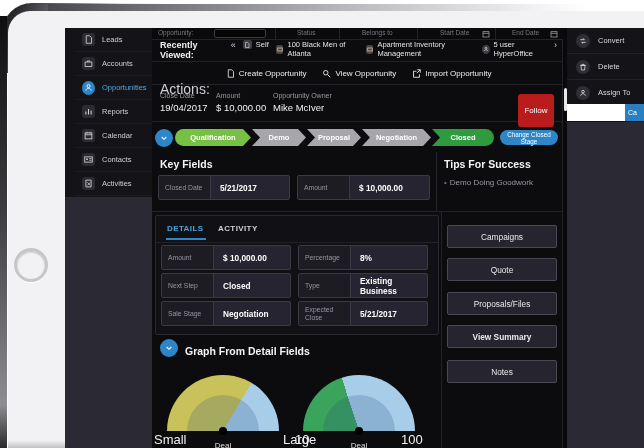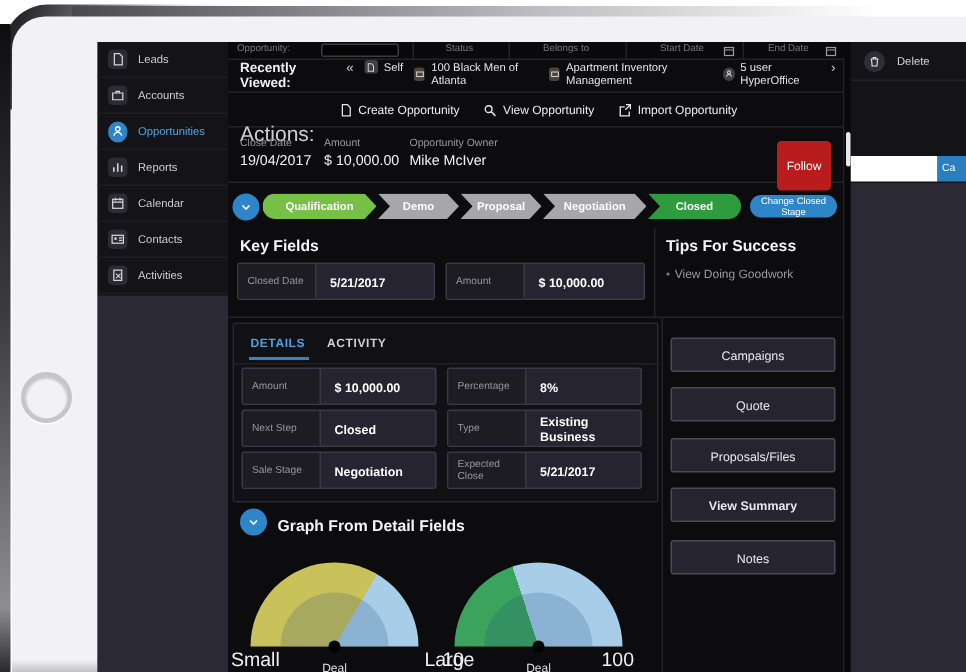--- a/index.html
+++ b/index.html
@@ -24,21 +24,21 @@
     border:3px solid #c6c6ca;
     box-shadow:inset 0 1px 2px rgba(0,0,0,.25), 0 1px 1px #ffffff; }
 
   
   #screen { position:absolute; left:65px; top:28px; width:579px; height:420px;
     background:#0c0c0e; overflow:hidden; font-family:"Liberation Sans",sans-serif; }
 
   
   #left-nav { left:0; top:0; width:87px; height:169px; background:#141317; }
   .nav-item { position:relative; height:24px; display:flex; align-items:center;
-    gap:7px; padding-left:7px; border-bottom:1px solid #1e1d22; cursor:pointer; }
+    gap:7px; padding-left:7px; border-bottom:1px solid #1e1d22; cursor:pointer;margin-left:10px; }
   .nav-badge { width:13px; height:13px; border-radius:3px; background:#2c2b31;
     display:flex; align-items:center; justify-content:center; flex:0 0 13px; }
   .nav-badge.blue { border-radius:50%; background:#2e86c8; width:14px; height:14px; }
   .nav-label { font-size:7.5px; color:#cfcfd3; }
   .nav-item.active .nav-label { color:#4da6e8; }
   #left-nav-filler { left:0; top:169px; width:87px; height:251px; background:#2b2a34; }
 
   
   #right-nav { left:502px; top:0; width:77px; height:94px; background:#141317; }
   .rnav-item { height:26px; display:flex; align-items:center; gap:8px;
@@ -231,24 +231,41 @@
         </span>
         <span class="nav-label">Activities</span>
       </div>
     </div>
     <div class="abs" id="left-nav-filler"></div>
 
     <div class="abs" id="right-nav">
       <div class="rnav-item">
         <span class="rnav-circle">
           <svg width="8" height="8" viewBox="0 0 12 12">
+              <path d="M2 4h6L6 2M10 8H4l2 2" fill="none" stroke="#e6e6ea" stroke-width="1.2"></path>
+            </svg>
+        </span>
+        <span class="rnav-label">Convert</span>
+      </div>
+      <div class="rnav-item">
+        <span class="rnav-circle">
+          <svg width="8" height="8" viewBox="0 0 12 12">
               <path d="M3 3.5h6L8.4 10.5H3.6zM2 3.5h8M4.7 3.5V2h2.6v1.5" fill="none" stroke="#e6e6ea" stroke-width="1.1"></path>
             </svg>
         </span>
         <span class="rnav-label">Delete</span>
+      </div>
+      <div class="rnav-item">
+        <span class="rnav-circle">
+          <svg width="8" height="8" viewBox="0 0 12 12">
+              <circle cx="6" cy="4" r="2" fill="none" stroke="#e6e6ea" stroke-width="1.2"></circle>
+              <path d="M2.5 10c.5-2 1.8-3 3.5-3s3 1 3.5 3" fill="none" stroke="#e6e6ea" stroke-width="1.2"></path>
+            </svg>
+        </span>
+        <span class="rnav-label">Assign To</span>
       </div>
     </div>
     <div class="abs" id="assign-search">
       <input id="assign-input" type="text" value="" style="">
       <button id="assign-btn">Ca</button>
     </div>
     <div class="abs" id="right-nav-filler"></div>
 
     <div class="abs" id="main">
 
@@ -382,21 +399,21 @@
           <span class="field-label">Closed Date</span>
           <span class="field-value">5/21/2017</span>
         </div>
         <div class="field-box" style="left:145px; top:23px; width:133px;">
           <span class="field-label">Amount</span>
           <span class="field-value">$ 10,000.00</span>
         </div>
         <div class="vdiv" style="left:284px; top:0; height:60px;"></div>
         <div class="section-title abs" style="left:292px; top:6px;">Tips For Success</div>
         <div class="tip-line abs" style="left:292px; top:26px;">
-          <span class="tip-bullet">•</span><span>View Doing Goodwork</span>
+          <span class="tip-bullet">•</span><span>Demo Doing Goodwork</span>
         </div>
       </div>
 
       <div class="vdiv" style="left:289px; top:184px; height:236px;"></div>
 
       <div class="abs" id="details-card">
         <span class="tab" style="left:11px; top:8px; color:#4aa3e0;">DETAILS</span>
         <span class="tab" style="left:62px; top:8px; color:#cfcfd4;">ACTIVITY</span>
         <span id="tab-underline"></span>
         <span id="tab-hairline"></span>

